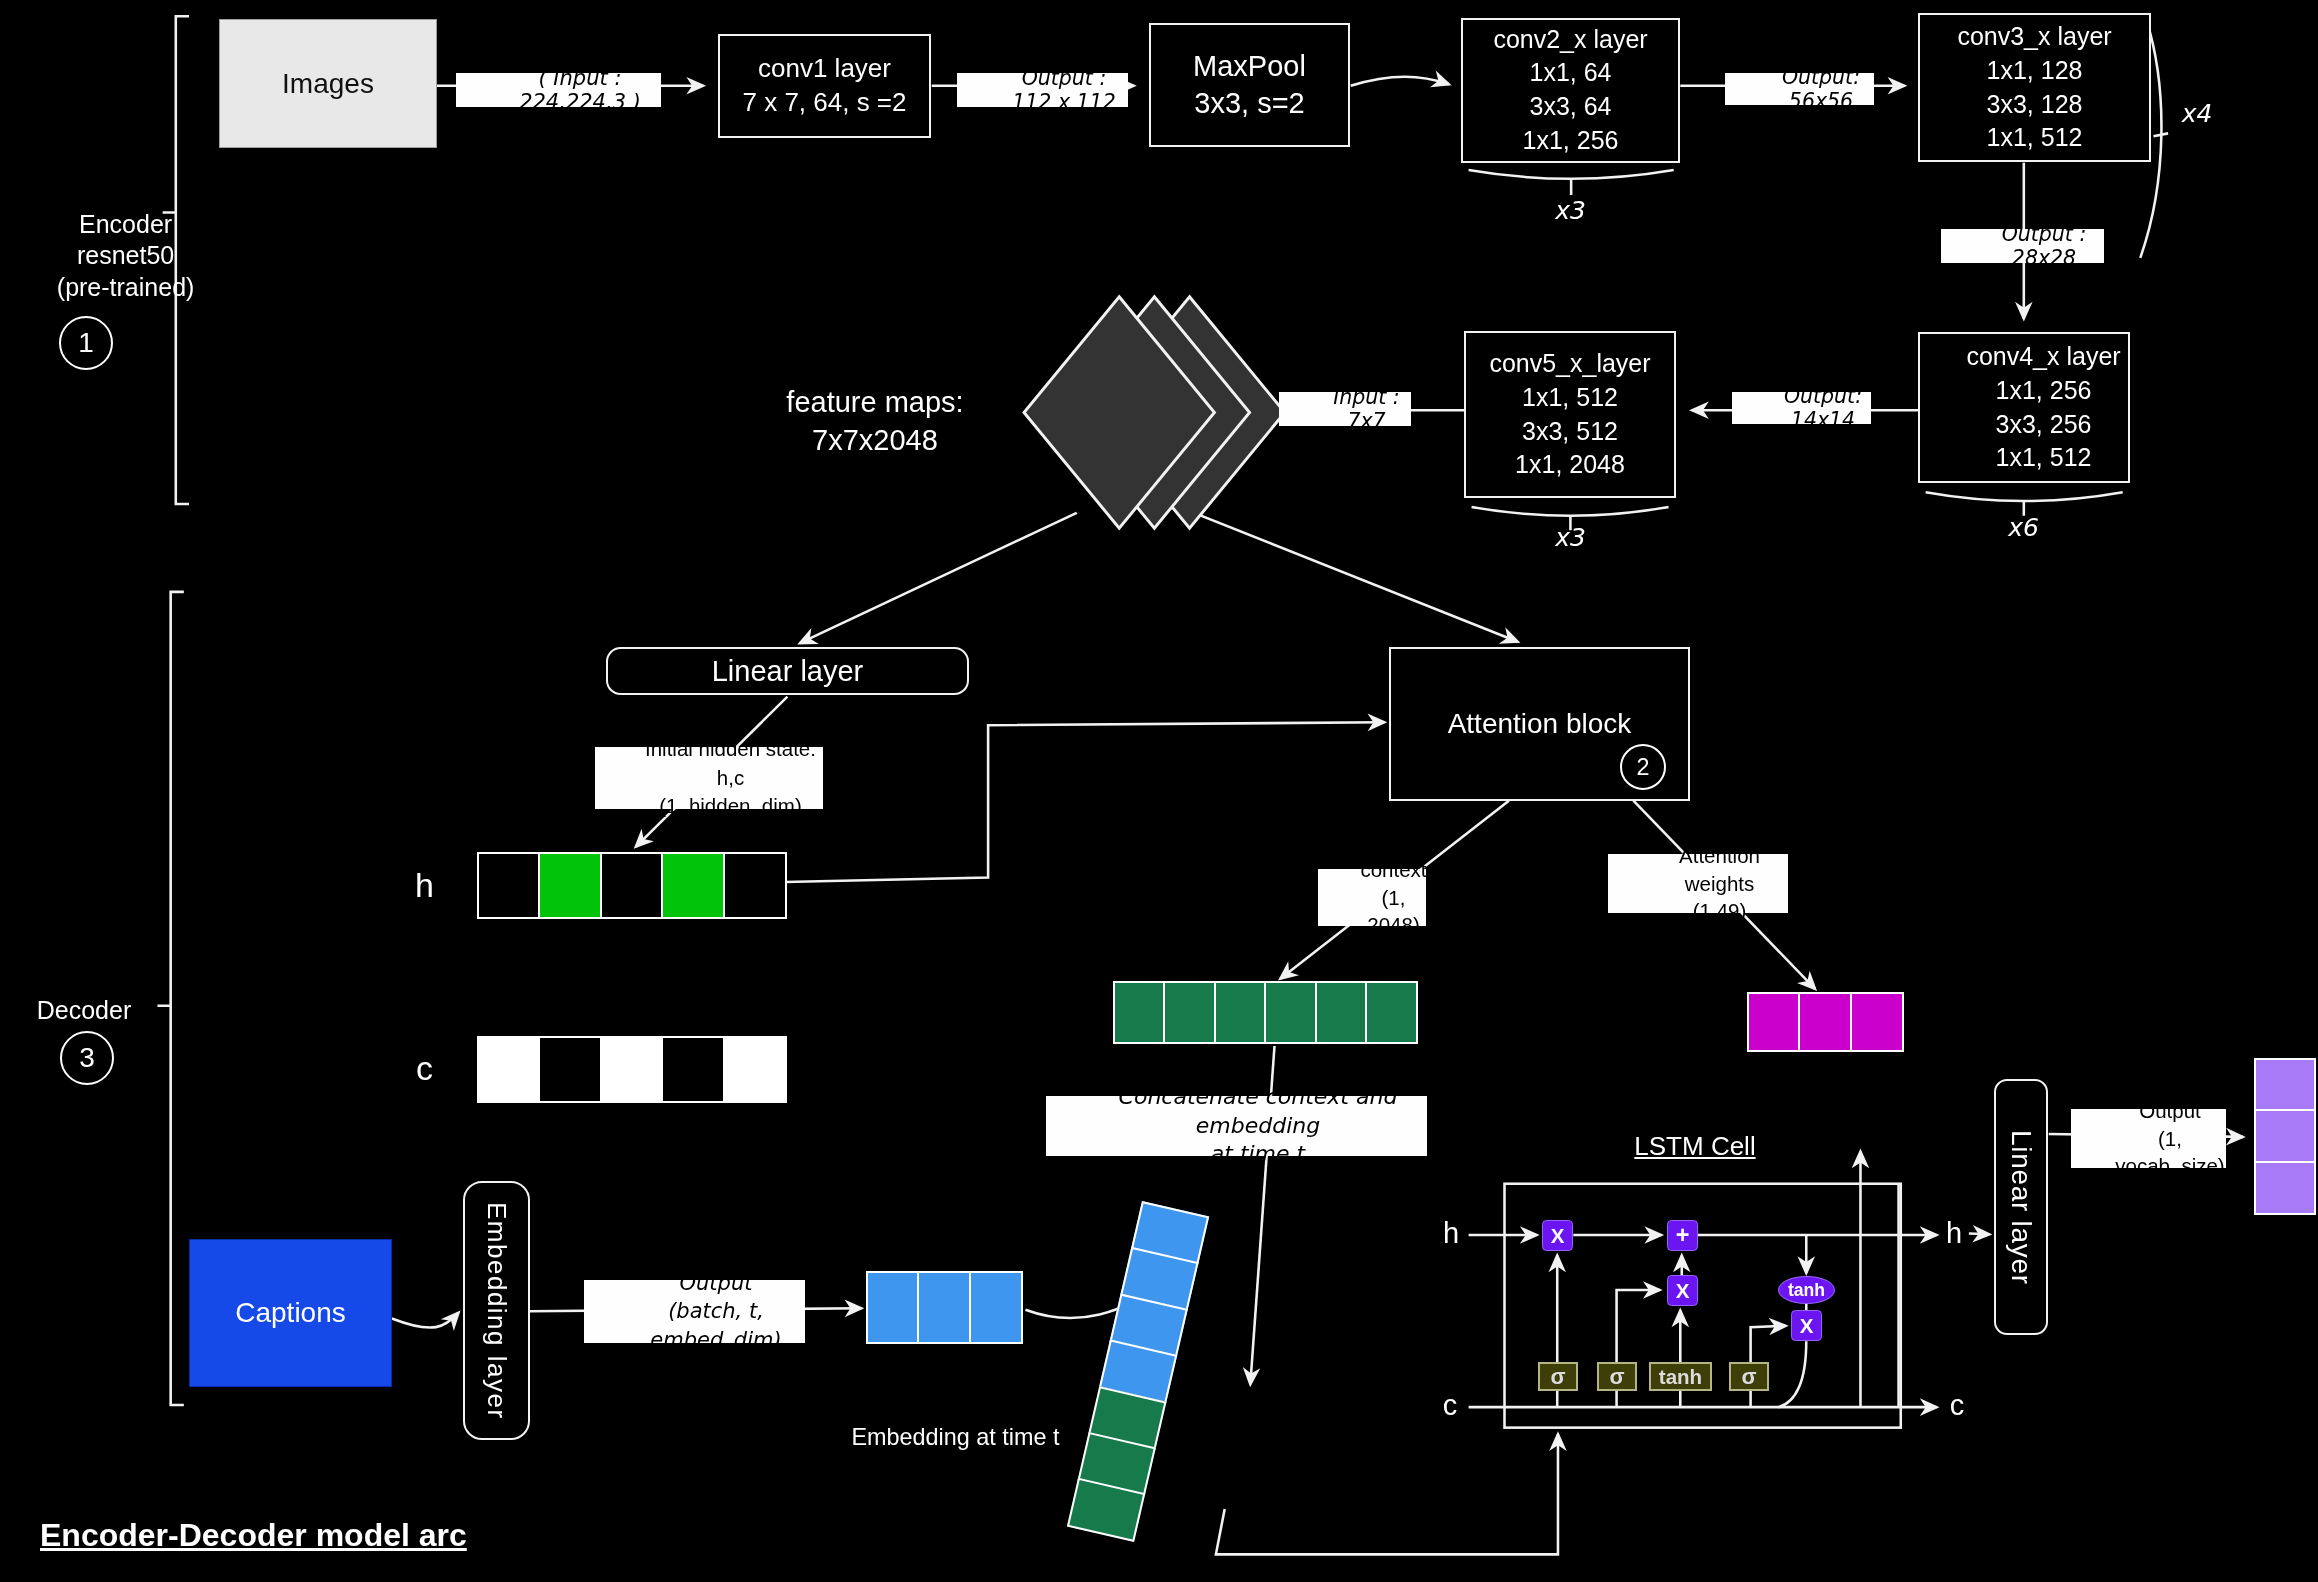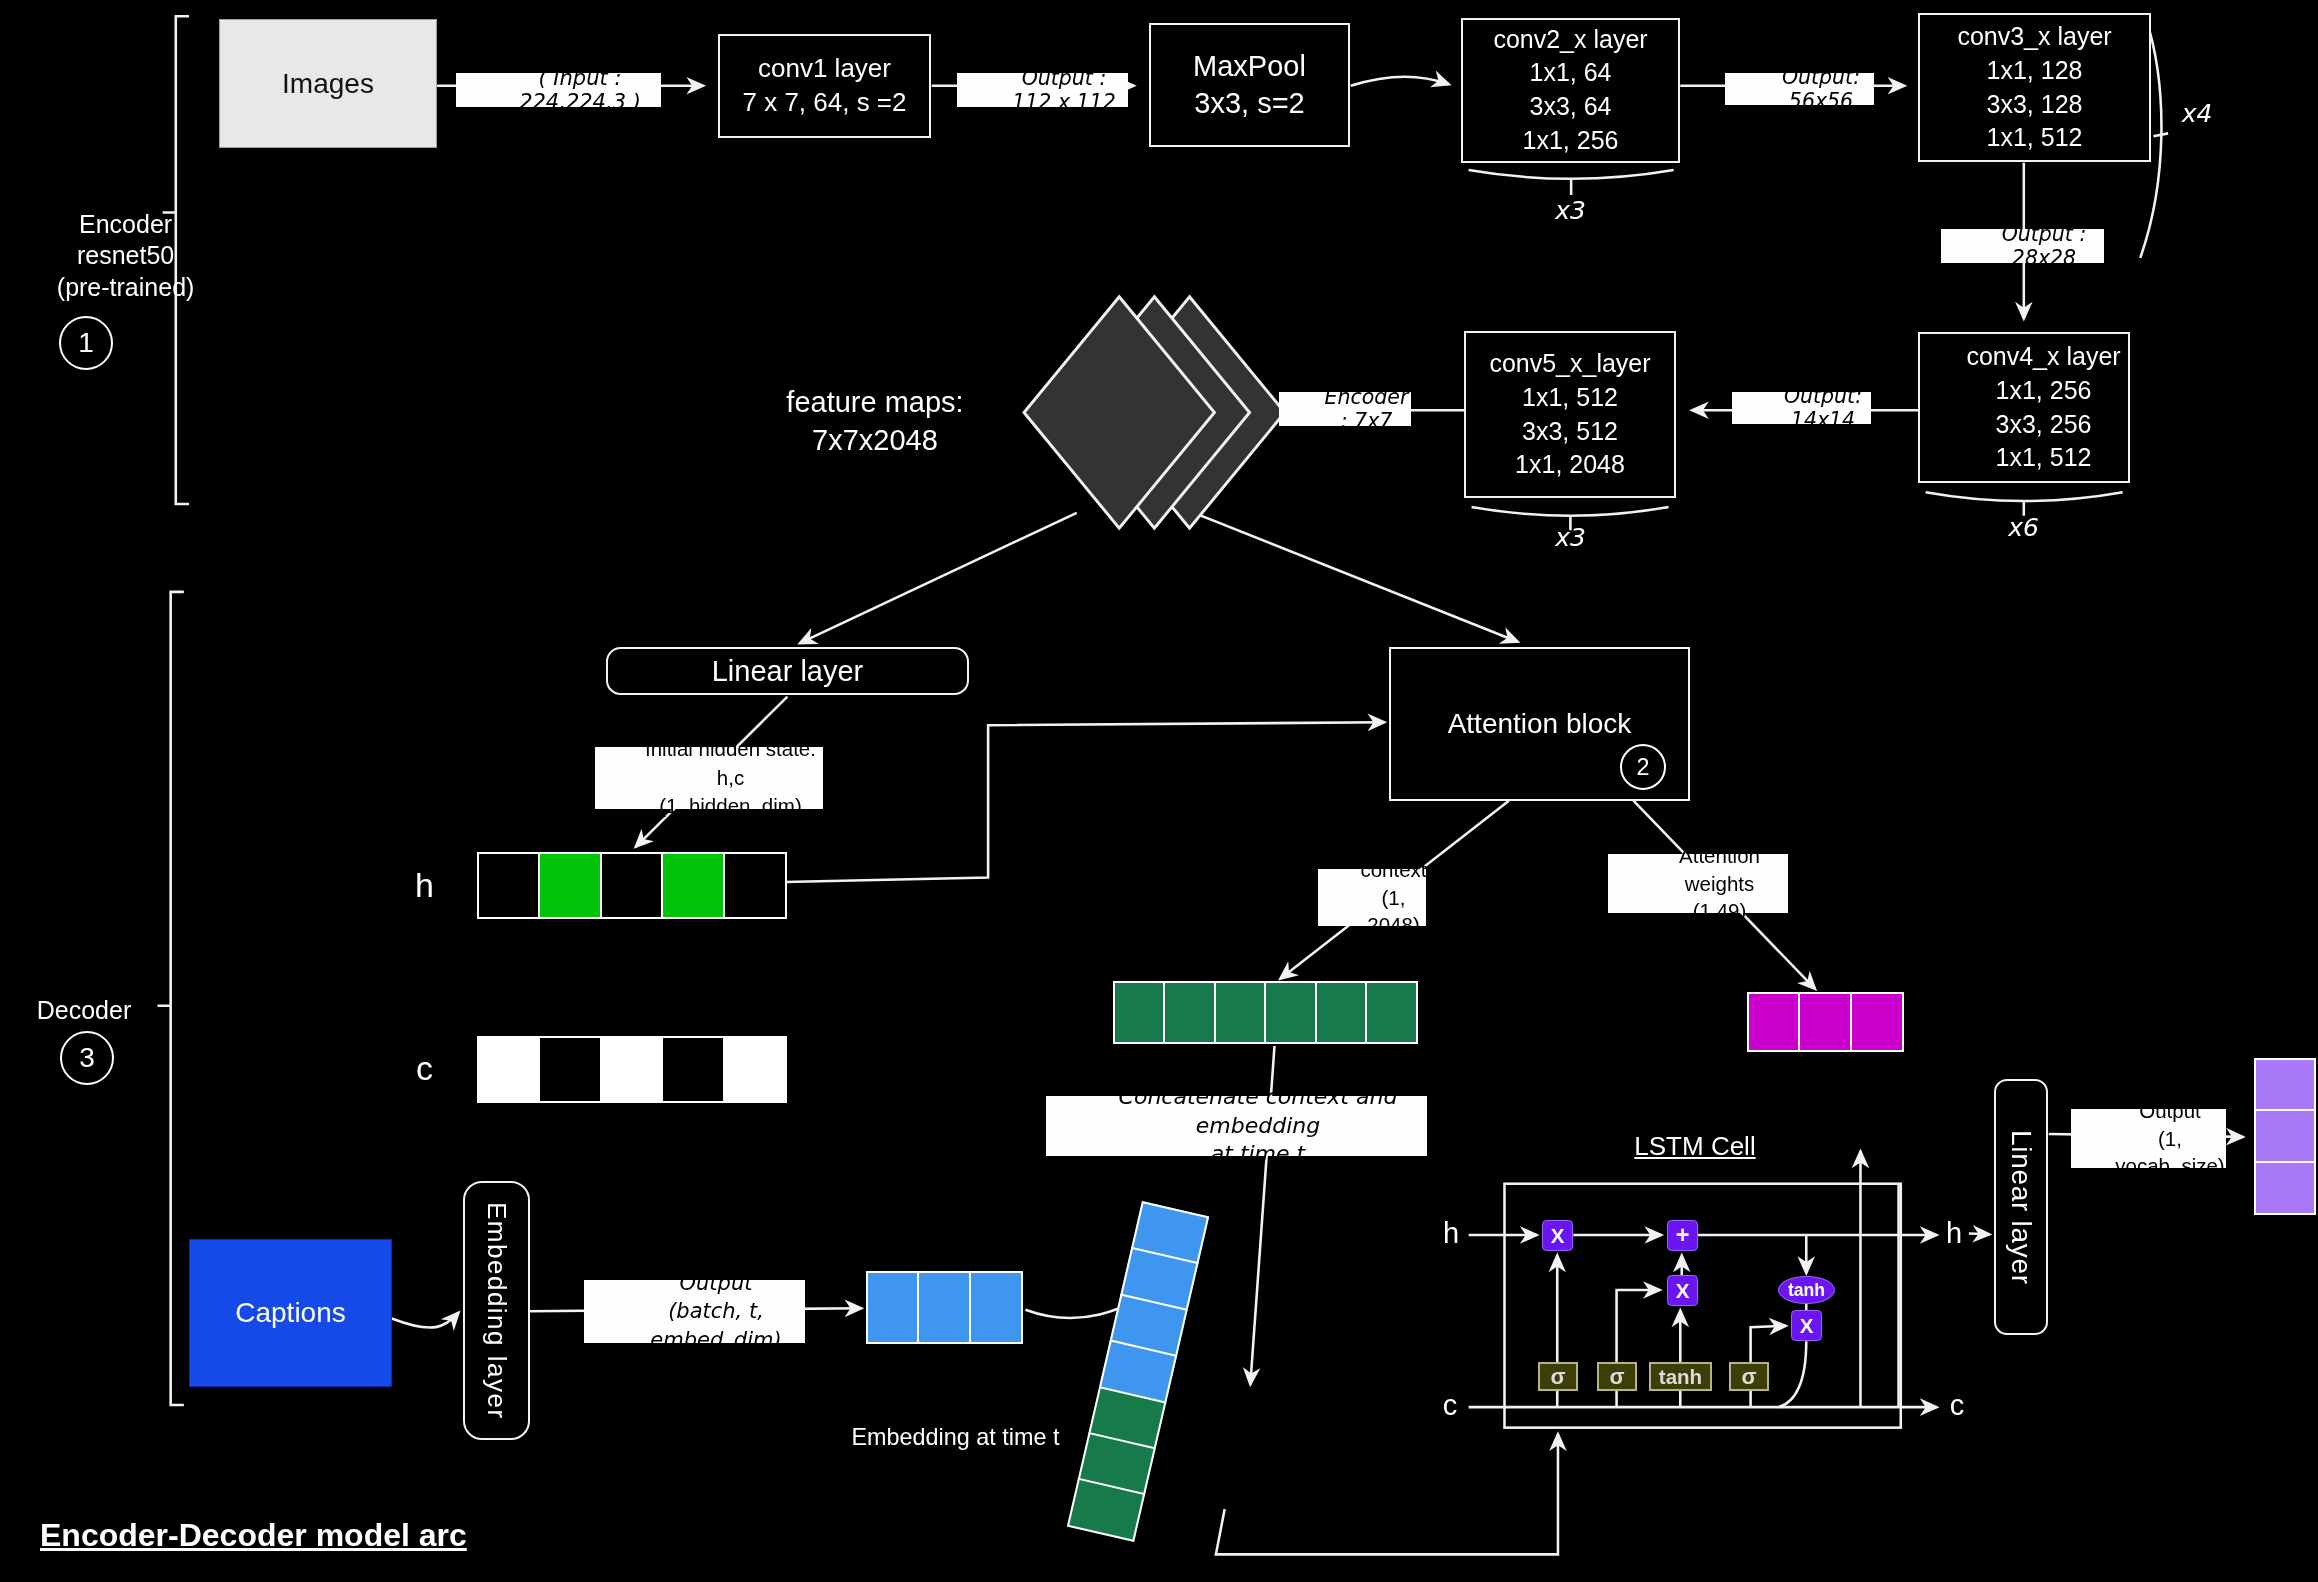--- a/index.html
+++ b/index.html
@@ -160,21 +160,21 @@
   <div class="wlabel hand" style="left:1732px;top:392px;width:139px;height:32px;font-size:20.5px;">Output: 14x14</div>
 
   <div class="box" style="left:1464px;top:331px;width:212px;height:167px;font-size:25px;line-height:1.35;">
     <span>conv5_x_layer</span>
     <span>1x1, 512
 3x3, 512
 1x1, 2048</span>
   </div>
   <div class="txt hand" style="left:1534px;top:523px;width:73px;font-size:25px;">x3</div>
 
-  <div class="wlabel hand" style="left:1279px;top:392px;width:132px;height:34px;font-size:20.5px;">Encoder : 7x7</div>
+  <div class="wlabel hand" style="left:1279px;top:392px;width:132px;height:34px;font-size:20.5px;">Input : 7x7</div>
 
   <div class="txt" style="left:754px;top:384px;width:242px;font-size:29px;line-height:1.3;">feature maps:
 7x7x2048</div>
 
   <div class="txt" style="left:22px;top:996px;width:124px;font-size:25px;">Decoder</div>
   <div class="badge" style="left:60px;top:1031px;width:50px;height:50px;font-size:28px;">3</div>
 
   <div class="box" style="left:606px;top:647px;width:363px;height:48px;border-radius:14.6px;font-size:29px;">Linear layer</div>
 
   <div class="wlabel" style="left:595px;top:747px;width:228px;height:62px;font-size:20.5px;line-height:1.4;">Initial hidden state: h,c

